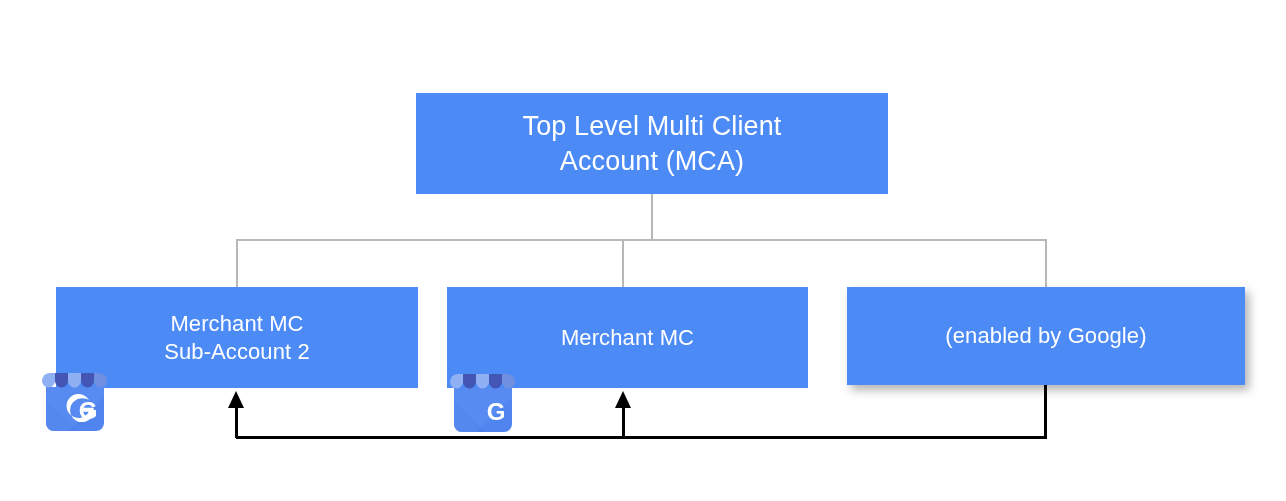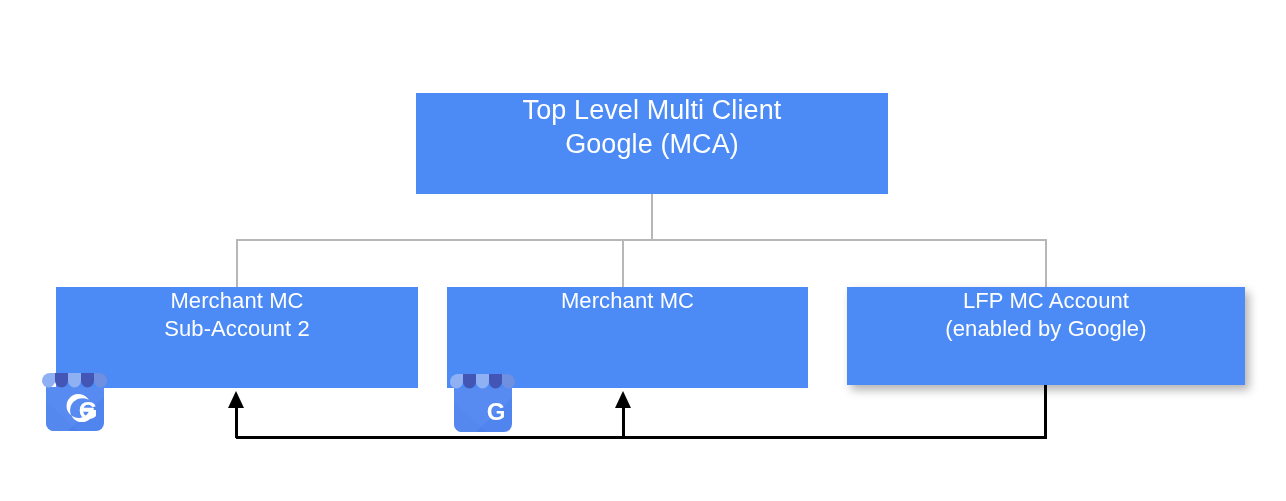--- a/index.html
+++ b/index.html
@@ -18,20 +18,21 @@
     background: #ffffff;
     overflow: hidden;
   }
   
   .node {
     position: absolute;
     box-sizing: border-box;
     display: flex;
     flex-direction: column;
     align-items: center;
+    justify-content: center;
     color: #ffffff;
     text-align: center;
     line-height: 1.26;
     letter-spacing: 0.1px;
     z-index: 5;
   }
   .node .ln {
     display: block;
     white-space: nowrap;
   }
@@ -121,34 +122,33 @@
 <div id="canvas">
 
   <div class="grey-line" id="grey-stem"></div>
   <div class="grey-line" id="grey-bar"></div>
   <div class="grey-line" id="grey-drop-1"></div>
   <div class="grey-line" id="grey-drop-2"></div>
   <div class="grey-line" id="grey-drop-3"></div>
 
   <div class="node" id="node-top">
     <span class="ln">Top Level Multi Client</span>
-    <span class="ln">Google (MCA)</span>
+    <span class="ln">Account (MCA)</span>
   </div>
 
   <div class="node" id="node-sub1">
     <span class="ln">Merchant MC</span>
     <span class="ln">Sub-Account 2</span>
   </div>
 
   <div class="node" id="node-sub2">
     <span class="ln">Merchant MC</span>
   </div>
 
   <div class="node" id="node-lfp">
-    <span class="ln">LFP MC Account</span>
     <span class="ln">(enabled by Google)</span>
   </div>
 
   <div class="black-line" id="black-bar"></div>
   <div class="black-line" id="black-up-right"></div>
   <div class="black-line" id="black-up-1"></div>
   <div class="black-line" id="black-up-2"></div>
   <div class="arrow-head" id="arrow-head-1"></div>
   <div class="arrow-head" id="arrow-head-2"></div>
 

